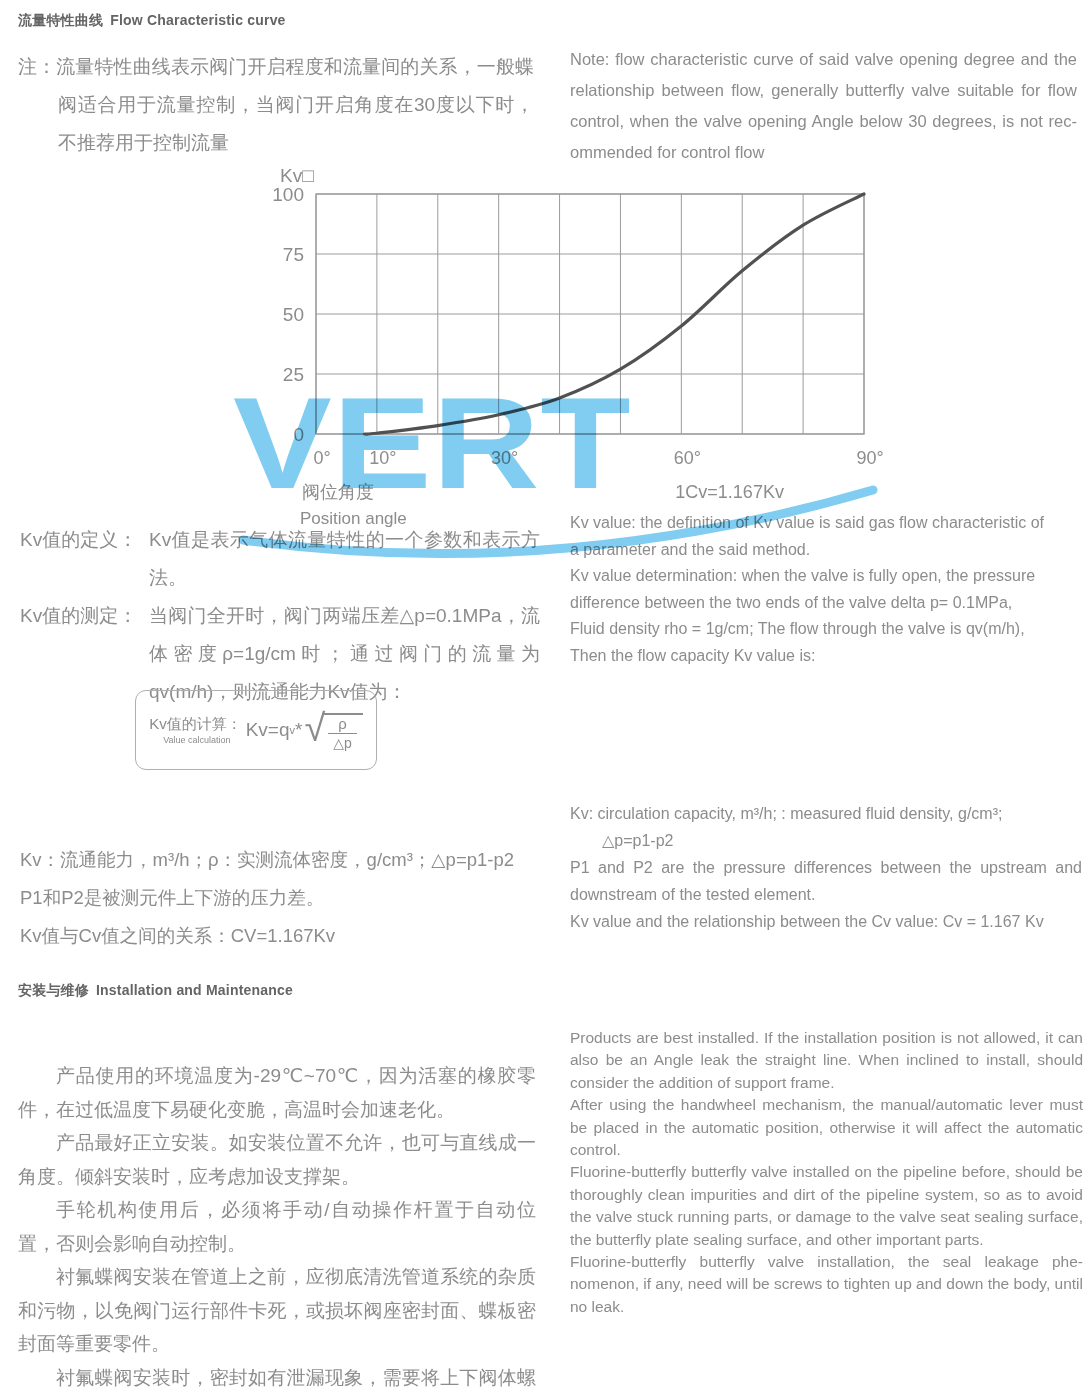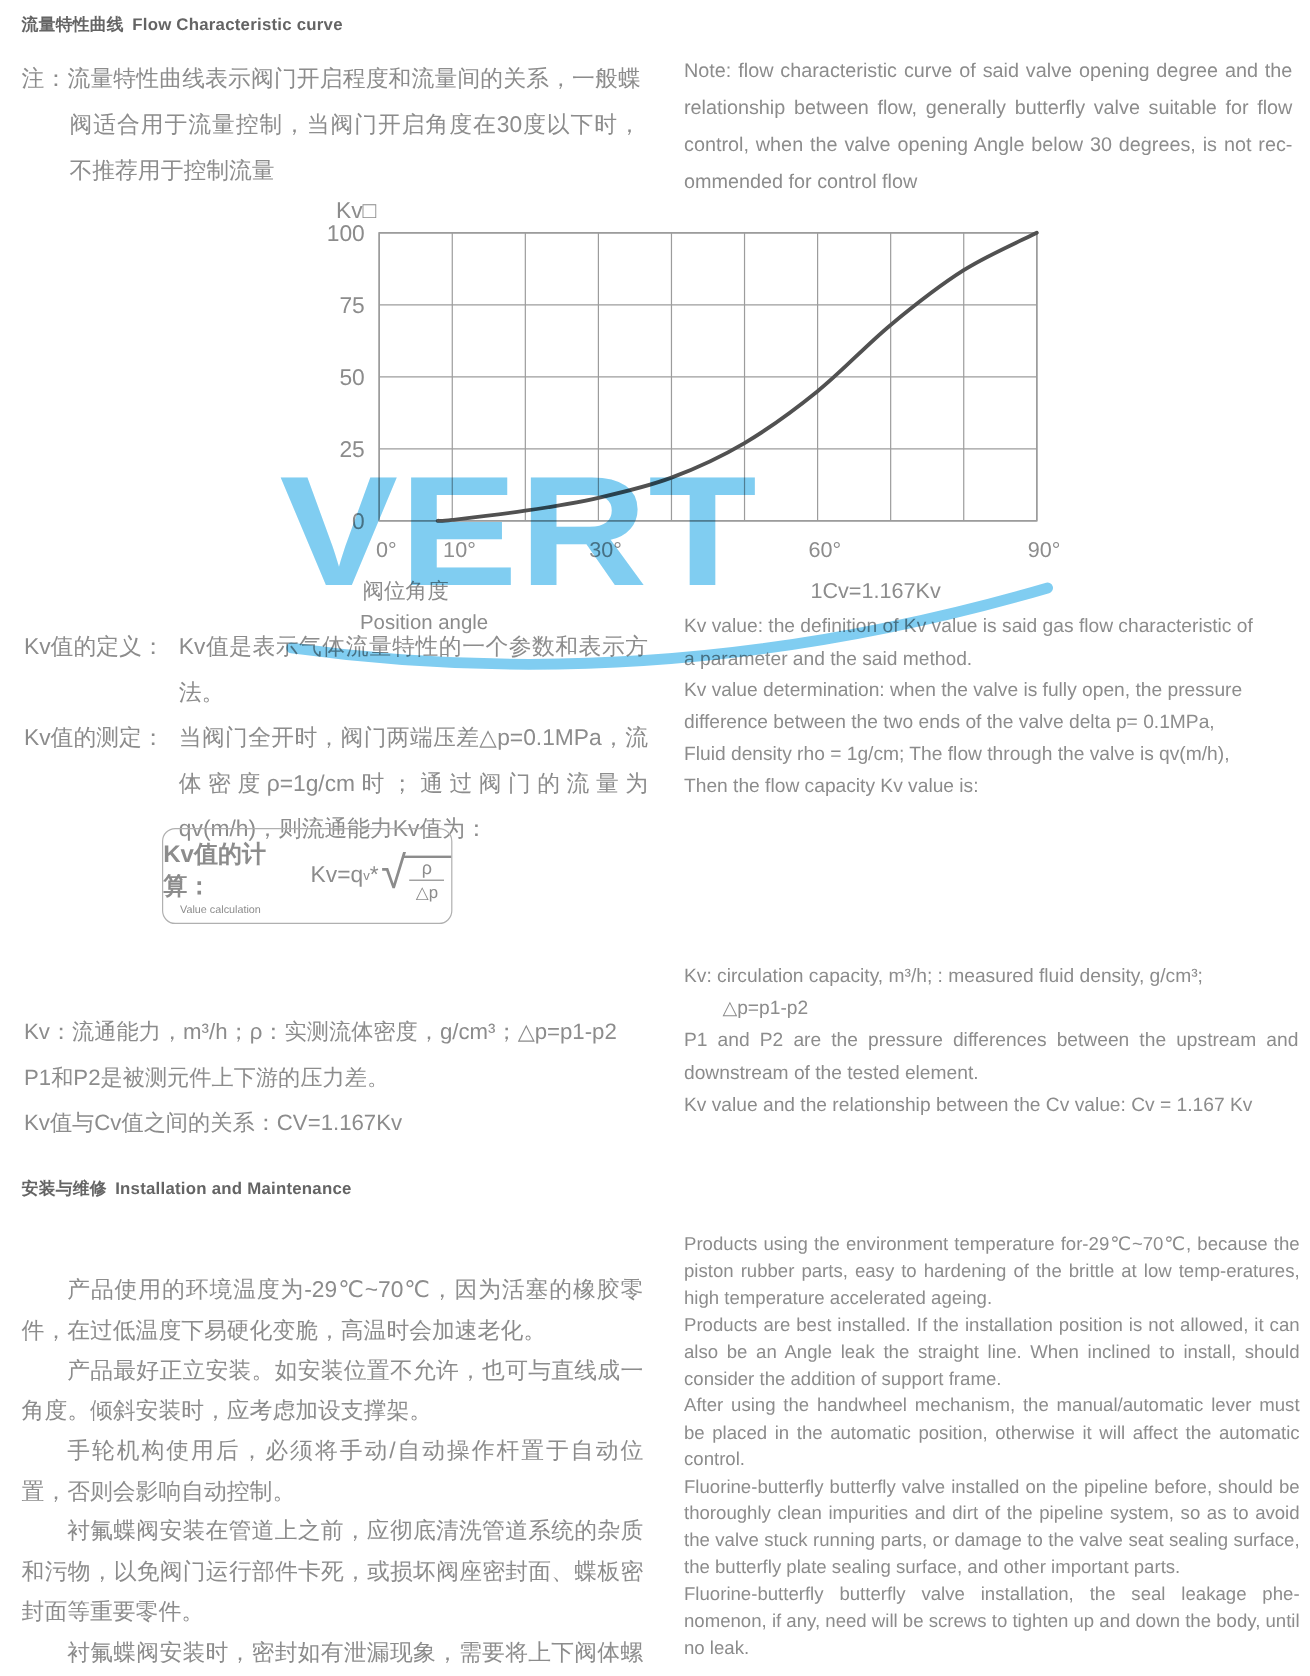--- a/index.html
+++ b/index.html
@@ -31,21 +31,21 @@
 
   .kvdef-zh{position:absolute;left:20px;top:521px;width:520px;color:var(--text);font-size:19px;line-height:38px;}
   .kvdef-row{display:flex;}
   .kvdef-row .lbl{flex:0 0 129px;}
   .kvdef-row .txt{flex:1;text-align:justify;}
   .kvdef-en{position:absolute;left:570px;top:510px;width:510px;color:var(--text);font-size:16px;line-height:26.5px;white-space:pre-line;text-align:justify;}
 
   .formula-box{position:absolute;left:135px;top:690px;width:242px;height:80px;border:1.5px solid #b0b0b0;border-radius:11px;
                display:flex;align-items:center;justify-content:center;gap:4px;color:var(--text);}
   .formula-box .flabel{display:flex;flex-direction:column;align-items:flex-start;}
-  .formula-box .flabel .l1{font-size:20px;font-weight:bold;}
+  .formula-box .flabel .l1{font-size:15px;}
   .formula-box .flabel .l2{font-size:9px;margin-top:1px;padding-left:14px;}
   .formula{display:flex;align-items:center;font-size:19px;color:var(--text);}
   .formula sub{font-size:11px;}
   .sqrt{display:inline-flex;align-items:flex-start;margin-left:2px;}
   .sqrt .rad{font-size:38px;line-height:36px;font-weight:400;margin-right:-3px;}
   .sqrt .frac{display:inline-flex;flex-direction:column;align-items:center;border-top:2px solid var(--text);margin-top:3px;padding:0 6px;}
   .sqrt .frac .num{font-size:15px;line-height:16px;padding:1px 10px 1px 10px;border-bottom:1.5px solid var(--text);}
   .sqrt .frac .den{font-size:14px;line-height:16px;padding-top:1px;}
 
   .kvnotes-zh{position:absolute;left:20px;top:793px;width:524px;color:var(--text);font-size:18.5px;line-height:38px;margin-top:48px;}
@@ -160,20 +160,19 @@
   <h1 class="sec-title" style="left:18px;top:982px;"><span>安装与维修</span><span class="zh-en-gap"></span><span>Installation and Maintenance</span></h1>
 
   <div class="inst-zh">
     <p>产品使用的环境温度为-29℃~70℃，因为活塞的橡胶零件，在过低温度下易硬化变脆，高温时会加速老化。</p>
     <p>产品最好正立安装。如安装位置不允许，也可与直线成一角度。倾斜安装时，应考虑加设支撑架。</p>
     <p>手轮机构使用后，必须将手动/自动操作杆置于自动位置，否则会影响自动控制。</p>
     <p>衬氟蝶阀安装在管道上之前，应彻底清洗管道系统的杂质和污物，以免阀门运行部件卡死，或损坏阀座密封面、蝶板密封面等重要零件。</p>
     <p>衬氟蝶阀安装时，密封如有泄漏现象，需要将上下阀体螺钉重新紧固，直至无泄漏为止。</p>
   </div>
   <div class="inst-en">
-    <p>Products using the environment temperature for-29℃~70℃, because the piston rubber parts, easy to hardening of the brittle at low temp-eratures, high temperature accelerated ageing.</p>
     <p>Products are best installed. If the installation position is not allowed, it can also be an Angle leak the straight line. When inclined to install, should consider the addition of support frame.</p>
     <p>After using the handwheel mechanism, the manual/automatic lever must be placed in the automatic position, otherwise it will affect the automatic control.</p>
     <p>Fluorine-butterfly butterfly valve installed on the pipeline before, should be thoroughly clean impurities and dirt of the pipeline system, so as to avoid the valve stuck running parts, or damage to the valve seat sealing surface, the butterfly plate sealing surface, and other important parts.</p>
     <p>Fluorine-butterfly butterfly valve installation, the seal leakage phe-nomenon, if any, need will be screws to tighten up and down the body, until no leak.</p>
   </div>
 
 </div>
 
 </body></html>

